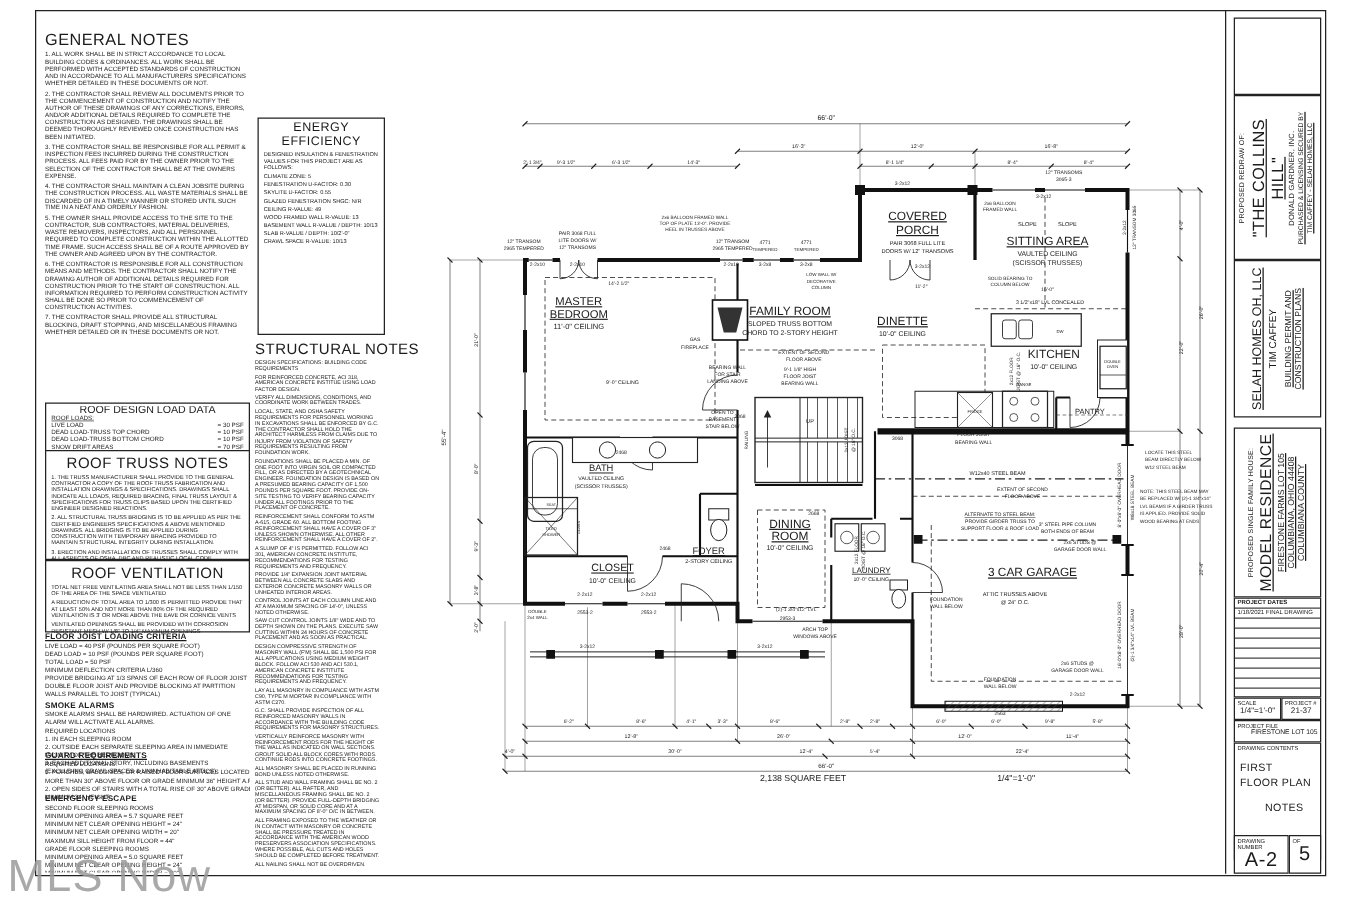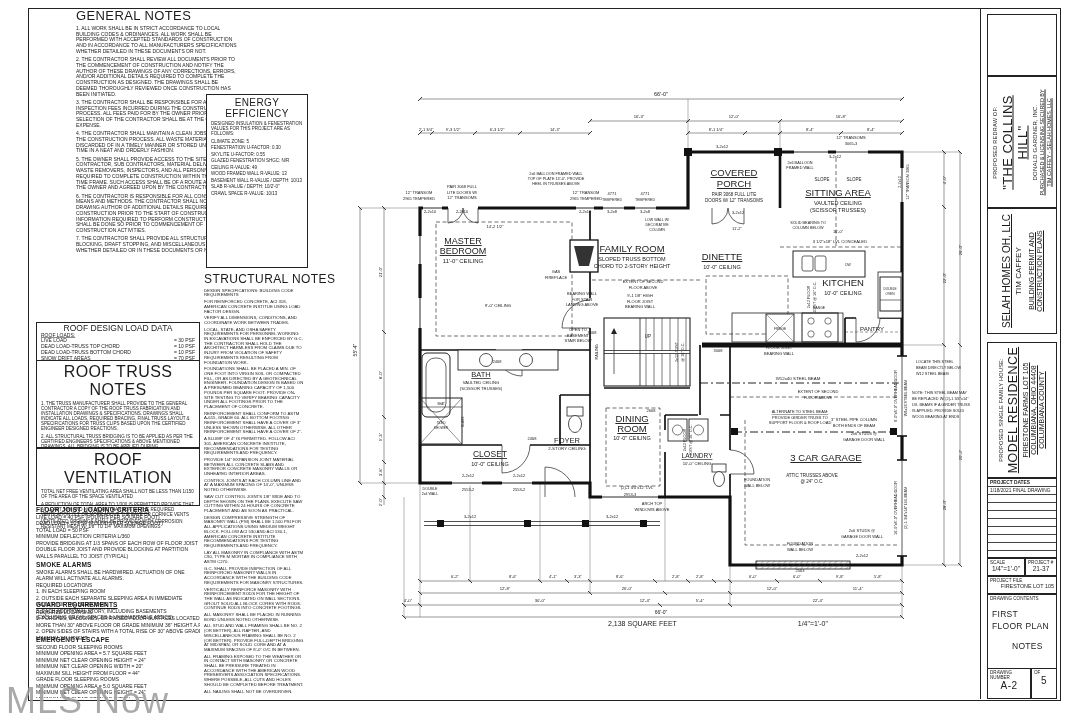--- a/index.html
+++ b/index.html
@@ -3,21 +3,21 @@
 <meta charset="utf-8">
 <style>
   html,body{margin:0;padding:0;background:#ffffff;}
   body{width:1086px;height:724px;position:relative;overflow:hidden;
        font-family:"Liberation Sans","DejaVu Sans",sans-serif;color:#1b1b1b;}
   .frame{position:absolute;left:28px;top:8px;width:1031px;height:691px;border:1.6px solid #222;}
   .sec{position:absolute;}
   .sec h2{margin:0 0 2px 0;font-size:13px;font-weight:400;letter-spacing:.4px;}
   .sec h3{margin:0 0 1px 0;font-size:6.5px;font-weight:700;text-decoration:underline;letter-spacing:.2px;}
   .boxed{border:1px solid #222;background:#fff;padding:2px 4px;}
-  .boxed h2{font-size:16px;text-align:center;}
+  .boxed h2{font-size:12px;text-align:center;}
   
   .fpw{overflow:hidden;}
   .fp{width:200%;transform:scale(.5);transform-origin:0 0;font-size:10px;line-height:11.5px;}
   .fp p{margin:0 0 5px 0;}
   .fp.small{font-size:9px;line-height:10px;}
   .fp .ln{margin:0 0 1.5px 0;white-space:nowrap;}
   .kv{display:flex;justify-content:space-between;white-space:nowrap;}
   .sub-u{text-decoration:underline;}
   
   .tb{position:absolute;left:980px;top:8px;width:80px;height:691px;border-left:1px solid #222;}
@@ -27,34 +27,34 @@
   .t-pre{font-size:5.6px;letter-spacing:.2px;}
   .t-big{font-size:13px;letter-spacing:.4px;text-decoration:underline;margin:2px 0;}
   .t-mid{font-size:7px;text-decoration:underline;margin:1px 0;}
   .t-sm{font-size:5.4px;margin:1px 0;text-decoration:underline;}
   .t-co{font-size:10px;text-decoration:underline;margin:1px 0;}
   .t-per{font-size:8px;margin:2px 0;}
   .cell-label{font-size:4.6px;text-align:left;padding:1px 2px 0 2px;}
   .cell-val{font-size:6.5px;text-align:center;}
   .daterow{font-size:4.8px;border-bottom:1px solid #444;height:7px;line-height:7px;padding-left:2px;overflow:hidden;}
   .contents-line{font-size:8.5px;margin:2px 0 0 4px;letter-spacing:.3px;}
-  .bignum{font-size:10px;text-align:center;letter-spacing:.5px;}
+  .bignum{font-size:16px;text-align:center;letter-spacing:.5px;}
   
   .ptitle{position:absolute;left:608px;top:618px;width:220px;}
   .ptitle .t{font-size:16px;letter-spacing:1px;text-align:center;border-bottom:1.2px solid #222;padding-bottom:1px;}
   .ptitle .row{display:flex;justify-content:space-between;font-size:7px;margin-top:2px;}
   .wm{position:absolute;left:6px;top:680px;font-size:36px;color:#9b9b9b;letter-spacing:1px;opacity:.85;}
   svg text{font-family:"Liberation Sans","DejaVu Sans",sans-serif;fill:#1b1b1b;}
 </style>
 </head>
 <body>
 
 <div class="frame"></div>
 
-<div class="sec" style="left:36px;top:8px;width:164px;margin-left:40px;">
+<div class="sec" style="left:36px;top:24px;width:164px;">
   <h2>GENERAL NOTES</h2>
   <div class="fpw">
       <div class="fp">
 
   <p>1. ALL WORK SHALL BE IN STRICT ACCORDANCE TO LOCAL BUILDING CODES &amp; ORDINANCES. ALL WORK SHALL BE PERFORMED WITH ACCEPTED STANDARDS OF CONSTRUCTION AND IN ACCORDANCE TO ALL MANUFACTURERS SPECIFICATIONS WHETHER DETAILED IN THESE DOCUMENTS OR NOT.</p>
         <p>2. THE CONTRACTOR SHALL REVIEW ALL DOCUMENTS PRIOR TO THE COMMENCEMENT OF CONSTRUCTION AND NOTIFY THE AUTHOR OF THESE DRAWINGS OF ANY CORRECTIONS, ERRORS, AND/OR ADDITIONAL DETAILS REQUIRED TO COMPLETE THE CONSTRUCTION AS DESIGNED. THE DRAWINGS SHALL BE DEEMED THOROUGHLY REVIEWED ONCE CONSTRUCTION HAS BEEN INITIATED.</p>
         <p>3. THE CONTRACTOR SHALL BE RESPONSIBLE FOR ALL PERMIT &amp; INSPECTION FEES INCURRED DURING THE CONSTRUCTION PROCESS. ALL FEES PAID FOR BY THE OWNER PRIOR TO THE SELECTION OF THE CONTRACTOR SHALL BE AT THE OWNERS EXPENSE.</p>
         <p>4. THE CONTRACTOR SHALL MAINTAIN A CLEAN JOBSITE DURING THE CONSTRUCTION PROCESS. ALL WASTE MATERIALS SHALL BE DISCARDED OF IN A TIMELY MANNER OR STORED UNTIL SUCH TIME IN A NEAT AND ORDERLY FASHION.</p>
         <p>5. THE OWNER SHALL PROVIDE ACCESS TO THE SITE TO THE CONTRACTOR, SUB CONTRACTORS, MATERIAL DELIVERIES, WASTE REMOVERS, INSPECTORS, AND ALL PERSONNEL REQUIRED TO COMPLETE CONSTRUCTION WITHIN THE ALLOTTED TIME FRAME. SUCH ACCESS SHALL BE OF A ROUTE APPROVED BY THE OWNER AND AGREED UPON BY THE CONTRACTOR.</p>
         <p>6. THE CONTRACTOR IS RESPONSIBLE FOR ALL CONSTRUCTION MEANS AND METHODS. THE CONTRACTOR SHALL NOTIFY THE DRAWING AUTHOR OF ADDITIONAL DETAILS REQUIRED FOR CONSTRUCTION PRIOR TO THE START OF CONSTRUCTION. ALL INFORMATION REQUIRED TO PERFORM CONSTRUCTION ACTIVITY SHALL BE DONE SO PRIOR TO COMMENCEMENT OF CONSTRUCTION ACTIVITIES.</p>

